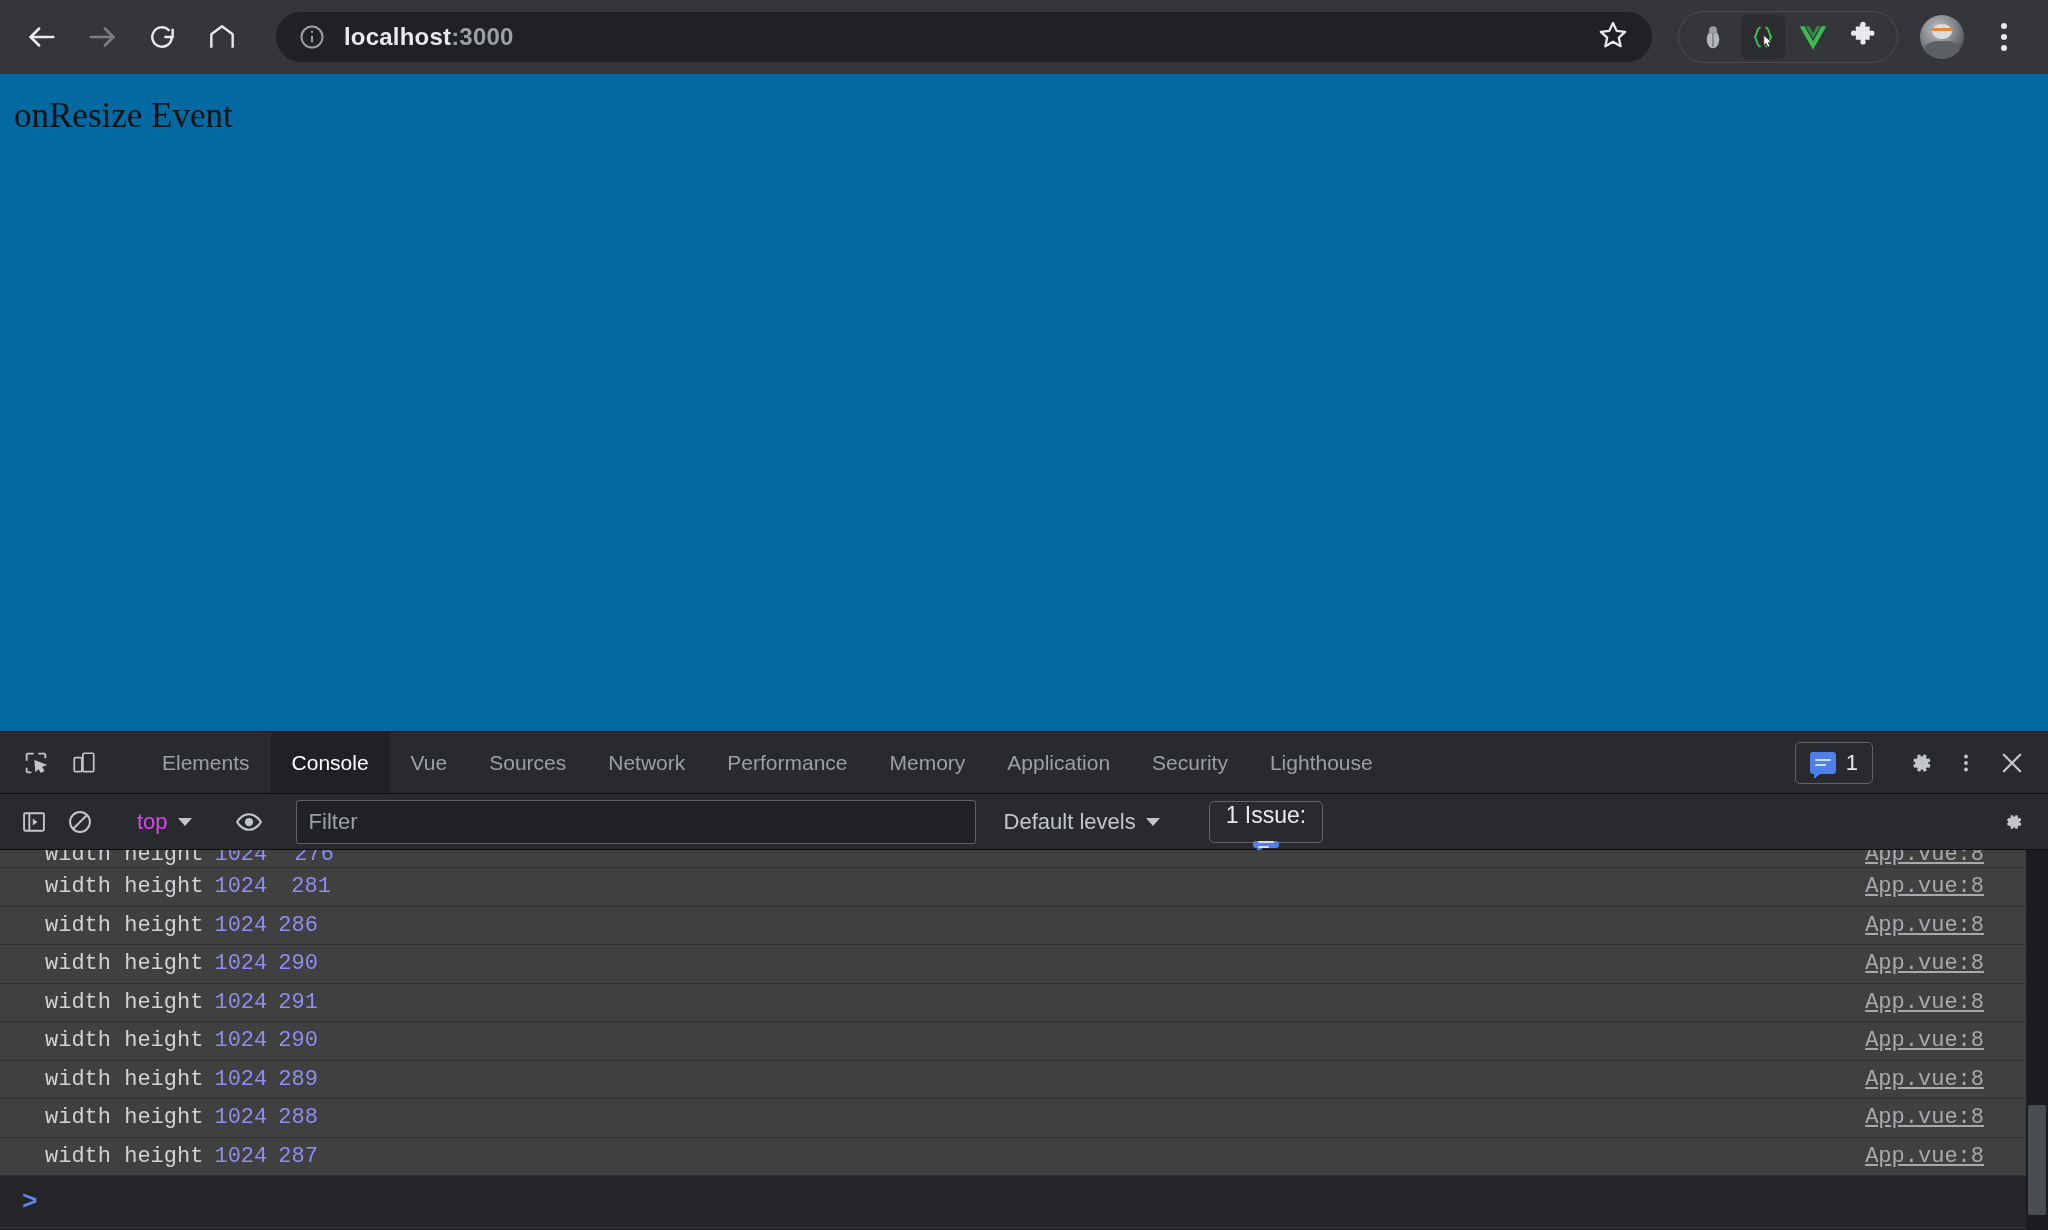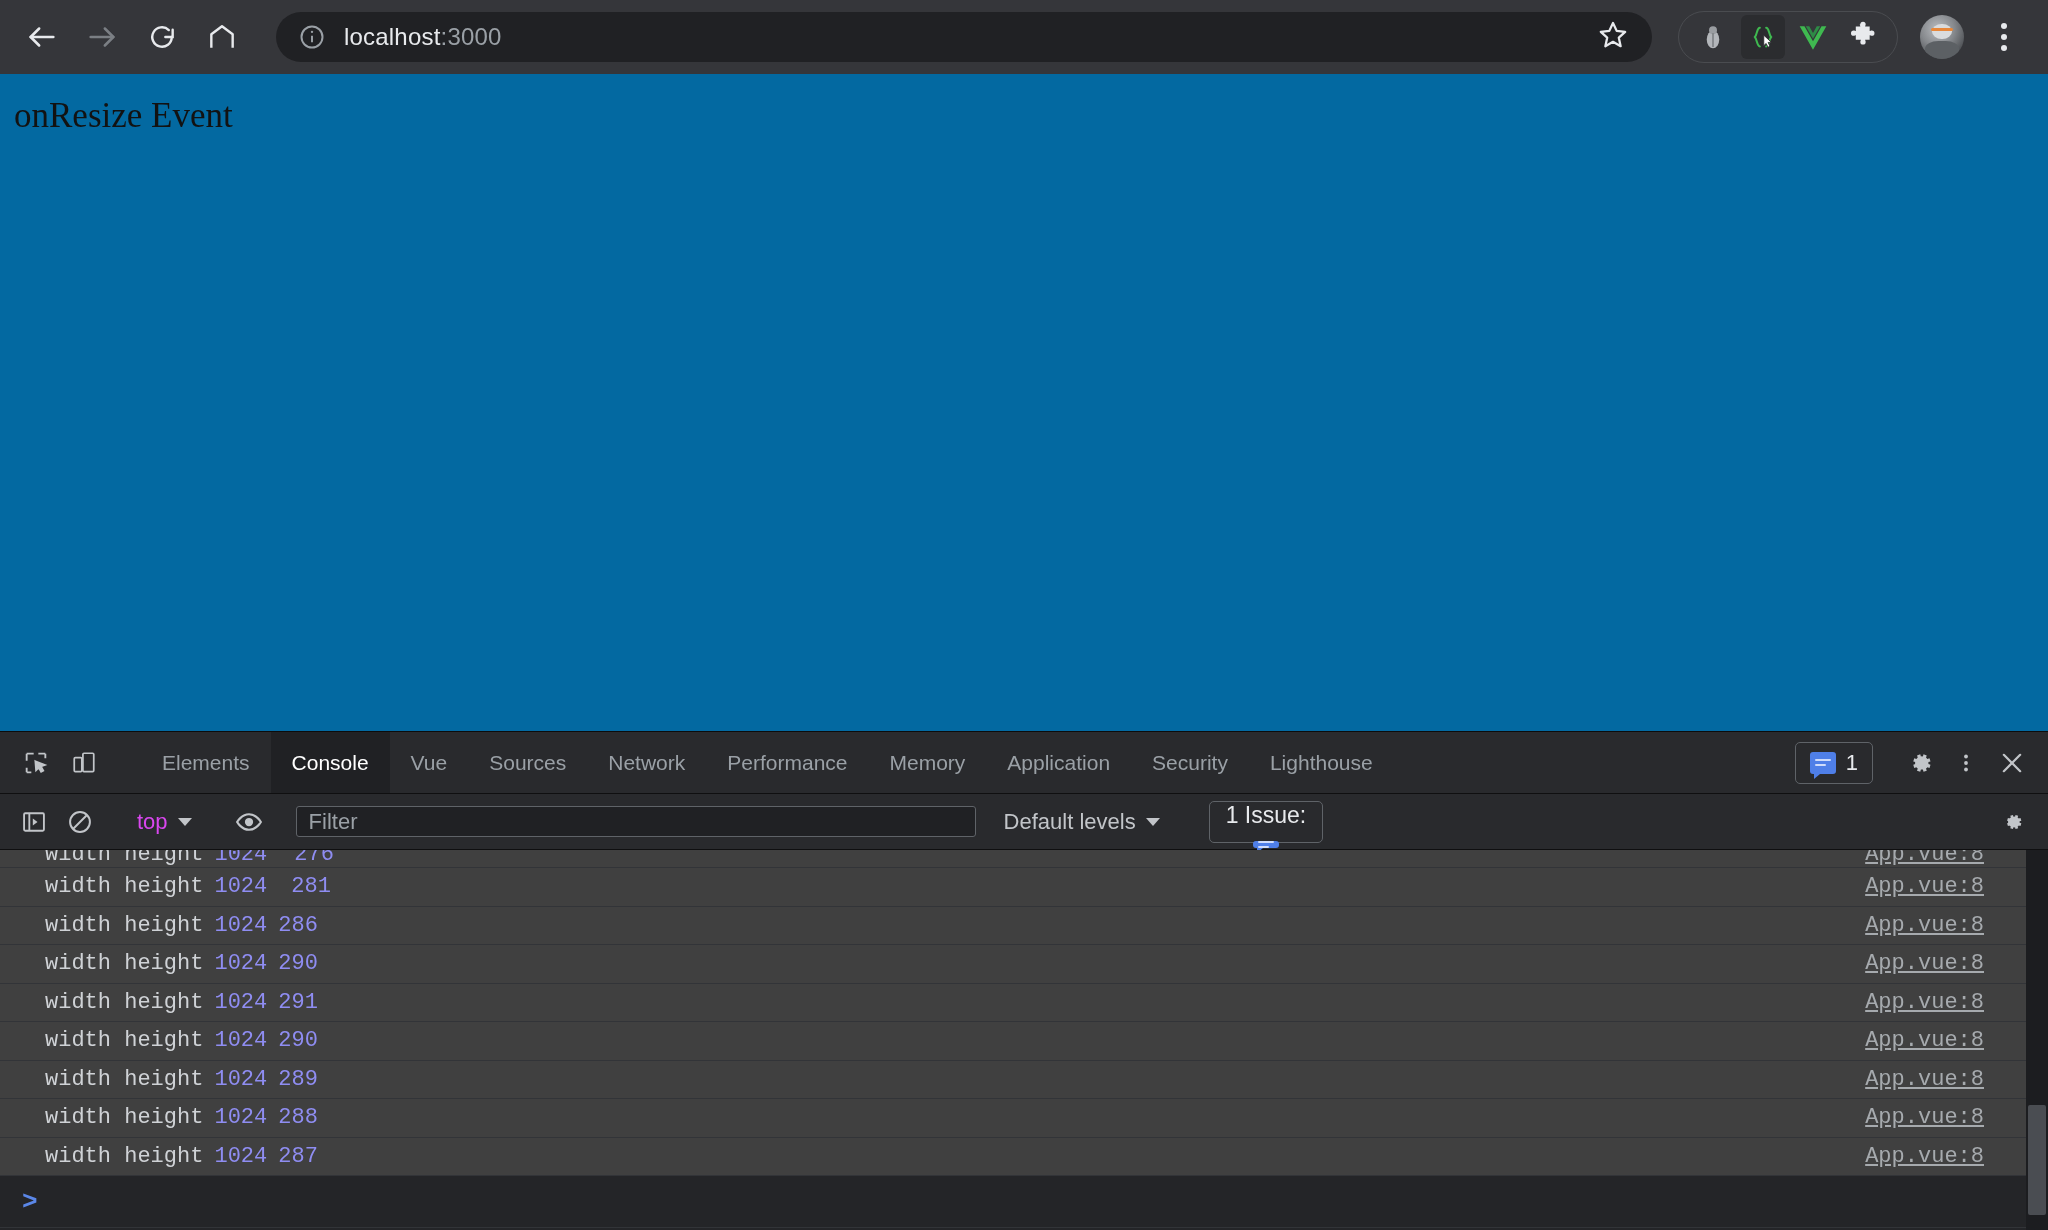--- a/index.html
+++ b/index.html
@@ -52,21 +52,21 @@
     display: flex; align-items: center; justify-content: center;
   }
   .tab-search .caret {
     width: 0; height: 0; border-left: 9px solid transparent; border-right: 9px solid transparent;
     border-top: 11px solid #26282b;
   }
 
   
   .toolbar {
     height: 74px; flex: 0 0 74px; background: #35363a;
-    display: flex; align-items: center; padding: 0 22px 0 14px; gap: 4px;
+    display: flex; align-items: center; padding: 0 22px 0 14px; gap: 4px; font-weight: bold;
   }
   .navbtn {
     width: 56px; height: 56px; border-radius: 50%;
     display: flex; align-items: center; justify-content: center;
     color: #e8eaed;
   }
   .navbtn.disabled { color: #7b7f84; }
   .omnibox {
     flex: 1; height: 50px; margin: 0 12px 0 22px;
     background: #202124; border-radius: 25px;
@@ -139,21 +139,21 @@
     border-left: 6px solid #4f7fe8; border-bottom: 5px solid transparent; border-right: 4px solid transparent;
   }
 
   .dt-subbar {
     height: 56px; flex: 0 0 56px; background: #292a2d; display: flex; align-items: center;
     padding: 0 10px 0 12px; border-bottom: 1px solid #0f0f10; gap: 2px;
   }
   .ctx-select { color: #d946ef; font-size: 22px; display: flex; align-items: center; gap: 10px; padding: 0 10px; }
   .ctx-select .arr { border-left: 7px solid transparent; border-right: 7px solid transparent; border-top: 8px solid #c2c5c9; }
   .filter-input {
-    width: 680px; height: 31px; background: #202124; border: 1px solid #5f6368; border-radius: 3px;
+    width: 680px; height: 44px; background: #202124; border: 1px solid #5f6368; border-radius: 3px;
     color: #9aa0a6; font-size: 22px; padding: 0 12px; outline: none;
     font-family: "Liberation Sans", sans-serif;
   }
   .filter-input::placeholder { color: #9aa0a6; }
   .levels { color: #c2c5c9; font-size: 22px; display: flex; align-items: center; gap: 10px; padding: 0 12px; margin-left: 14px; }
   .levels .arr { border-left: 7px solid transparent; border-right: 7px solid transparent; border-top: 8px solid #c2c5c9; }
   .issue-btn {
     display: flex; align-items: center; gap: 12px; height: 42px; padding: 0 16px; margin-left: 12px;
     border: 1px solid #5f6368; border-radius: 5px; color: #e8eaed; font-size: 23px; flex-direction: column;
   }

